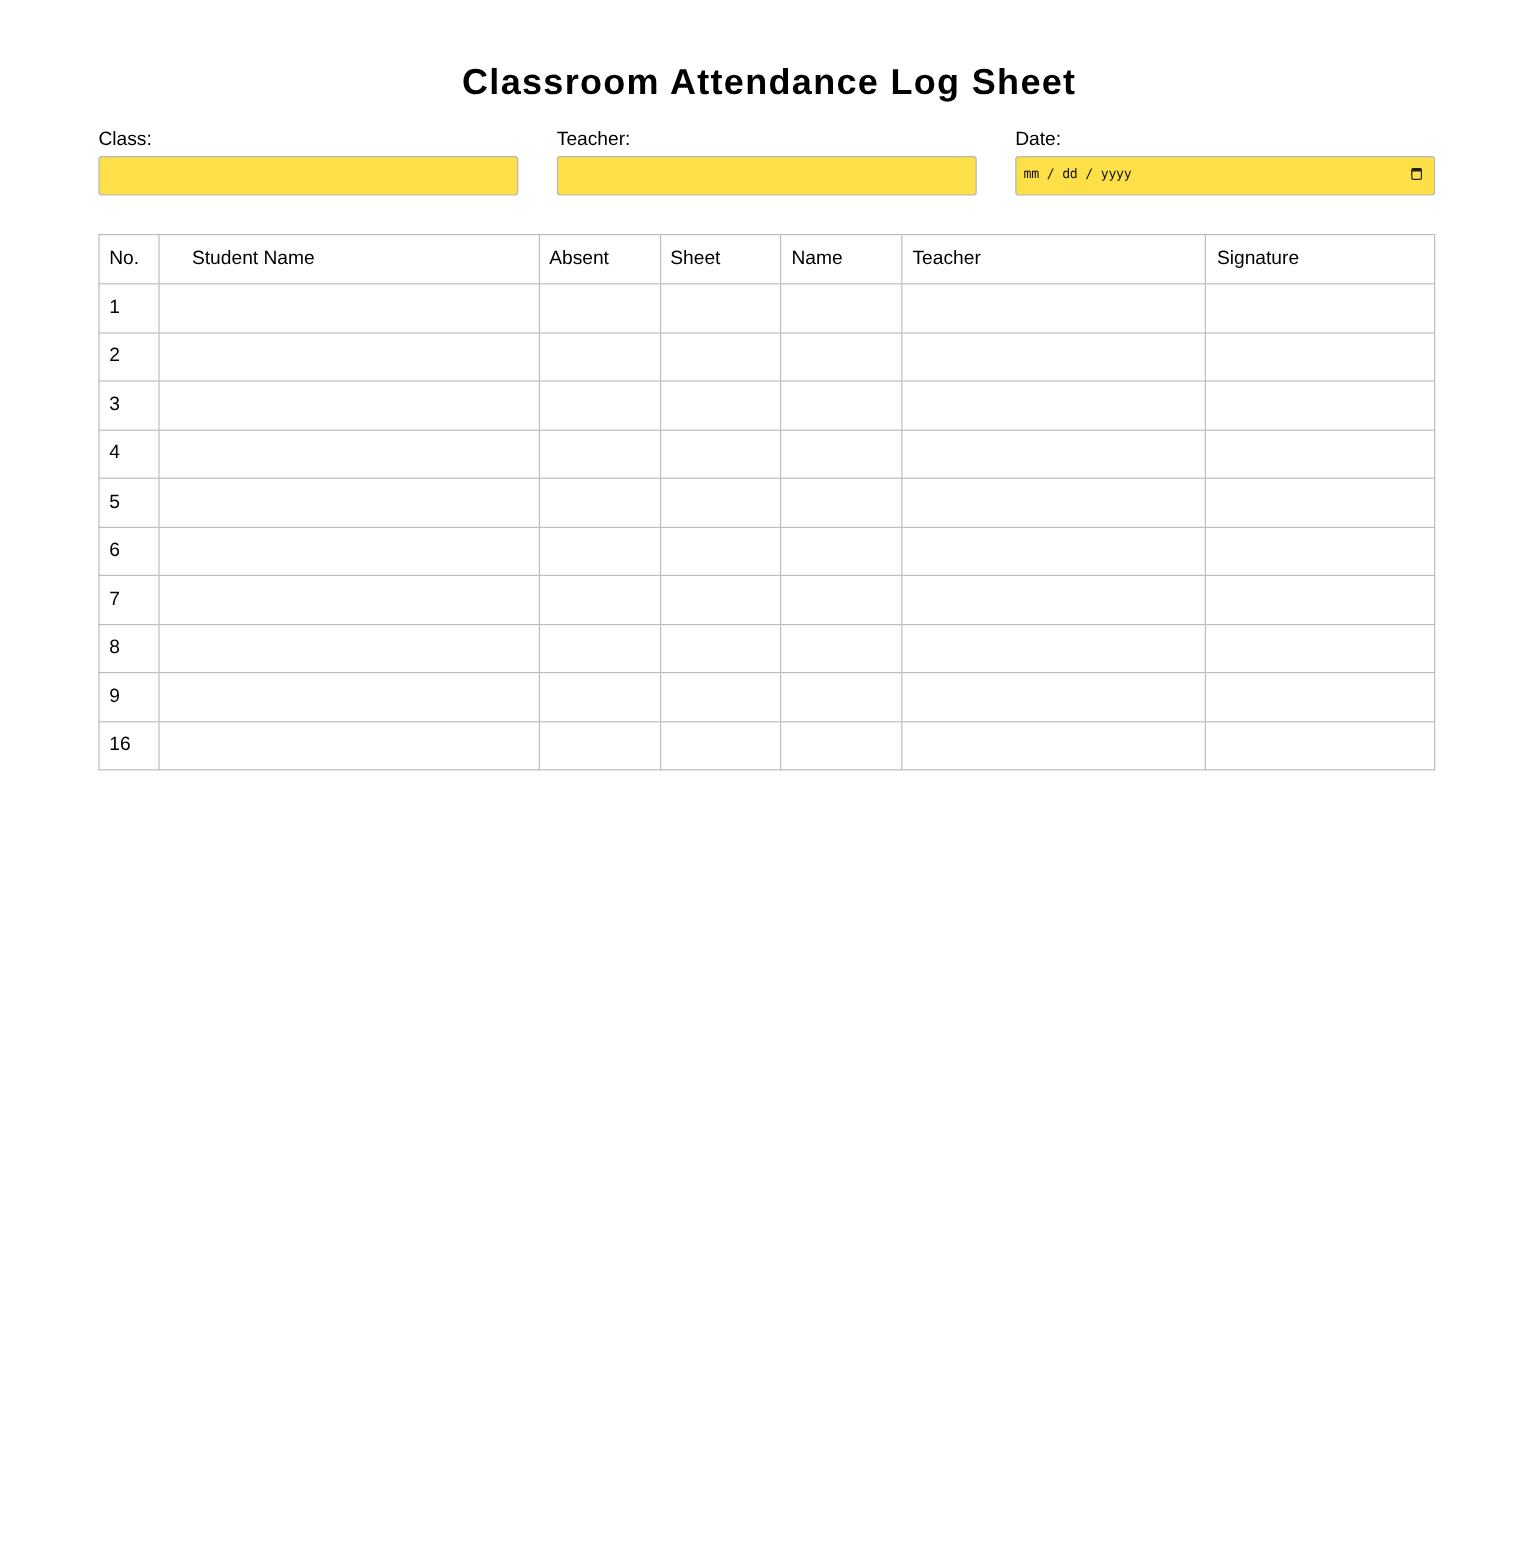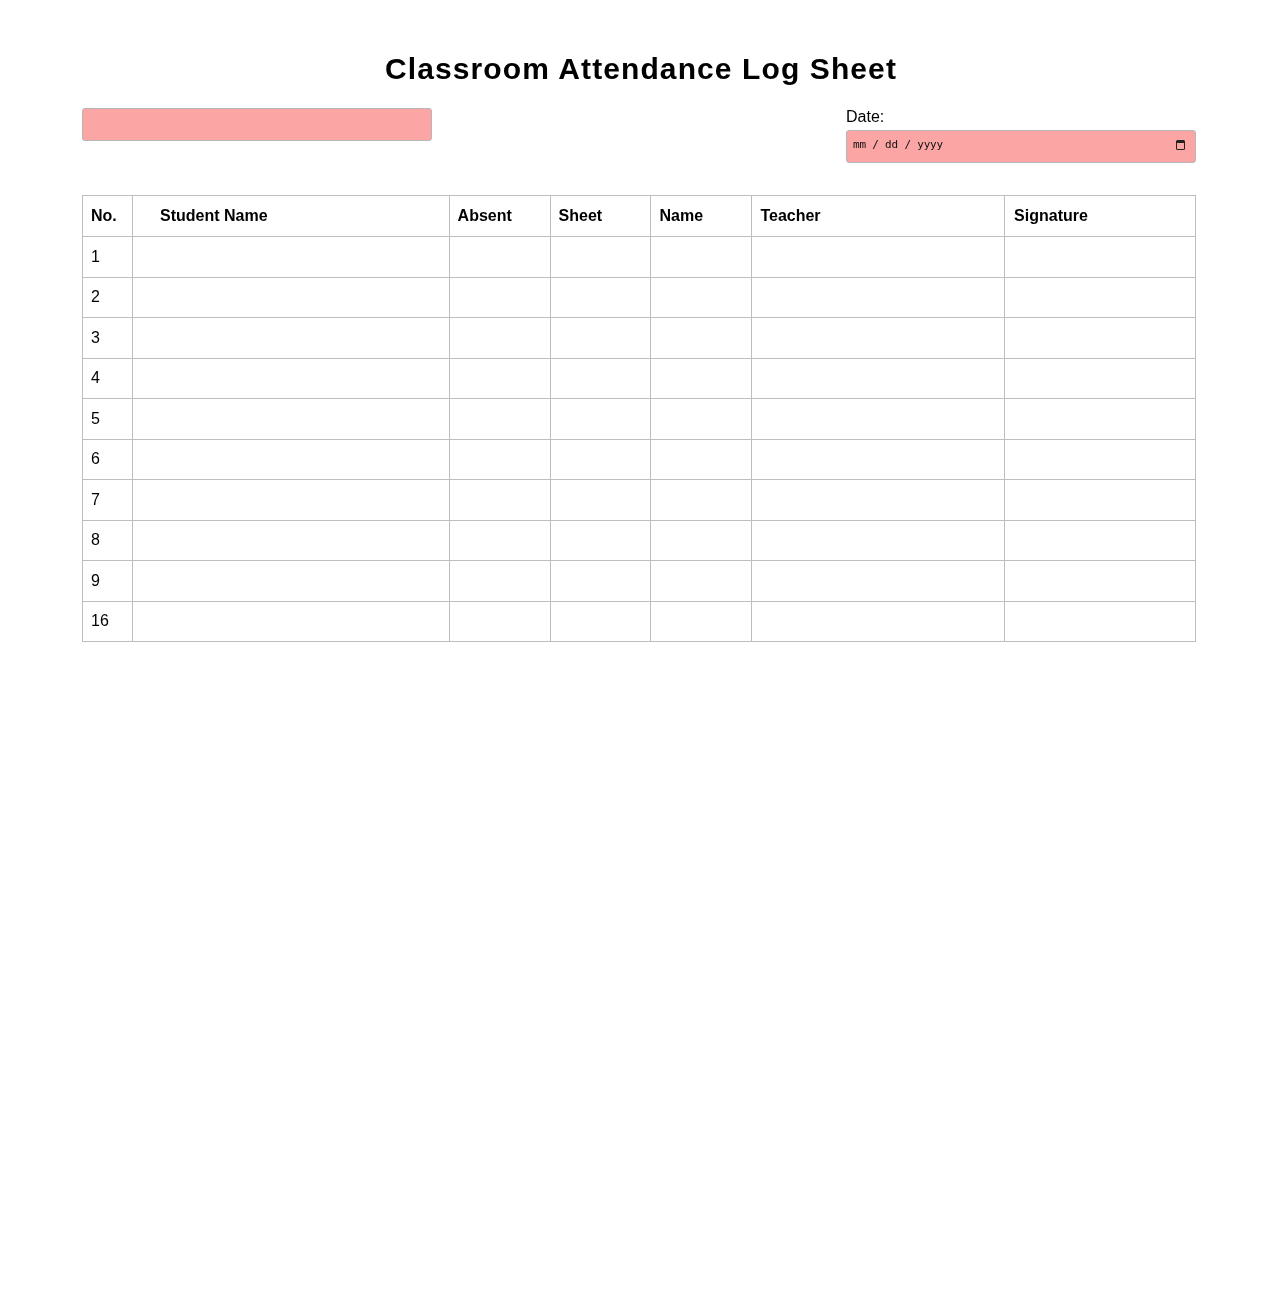--- a/index.html
+++ b/index.html
@@ -17,21 +17,21 @@
       font-size: 30px; font-weight: bold; letter-spacing: 1.1px;
       line-height: 36px;
     }
     .fields { position: absolute; top: 108px; left: 0; width: 1114px; height: 56px; }
     .field { position: absolute; top: 0; width: 350px; }
     .field label { display: block; font-size: 16px; line-height: 18px; height: 22px; }
     .field .input {
       box-sizing: border-box;
       width: 350px; height: 33px;
       border: 1px solid #b7b7b7; border-radius: 3px;
-      background: #fca5a5;
+      background: #fde047;
       position: relative;
     }
     .date-text {
       position: absolute; left: 6px; top: 7px;
       font-family: "DejaVu Sans Mono", monospace; font-size: 11px; color: #111;
       letter-spacing: -0.2px;
     }
     .cal-icon {
       position: absolute; right: 10px; top: 9px;
       width: 9px; height: 10px;
@@ -44,30 +44,35 @@
       width: 1114px;
     }
     th, td {
       border: 1px solid #bdbdbd;
       text-align: left;
       padding: 0 8px;
       font-size: 16px;
       height: 40.5px;
       box-sizing: border-box;
     }
-    th { font-weight: bold; height: 41px; }
+    th { font-weight: normal; height: 41px; }
   </style>
 </head>
 <body>
 
 <div class="page">
   <h1>Classroom Attendance Log Sheet</h1>
 
   <div class="fields">
     <div class="field" style="left:0">
+      <label>Class:</label>
+      <div class="input"></div>
+    </div>
+    <div class="field" style="left:382px">
+      <label>Teacher:</label>
       <div class="input"></div>
     </div>
     <div class="field" style="left:764px">
       <label>Date:</label>
       <div class="input">
         <span class="date-text">mm / dd / yyyy</span>
         <span class="cal-icon"></span>
       </div>
     </div>
   </div>

